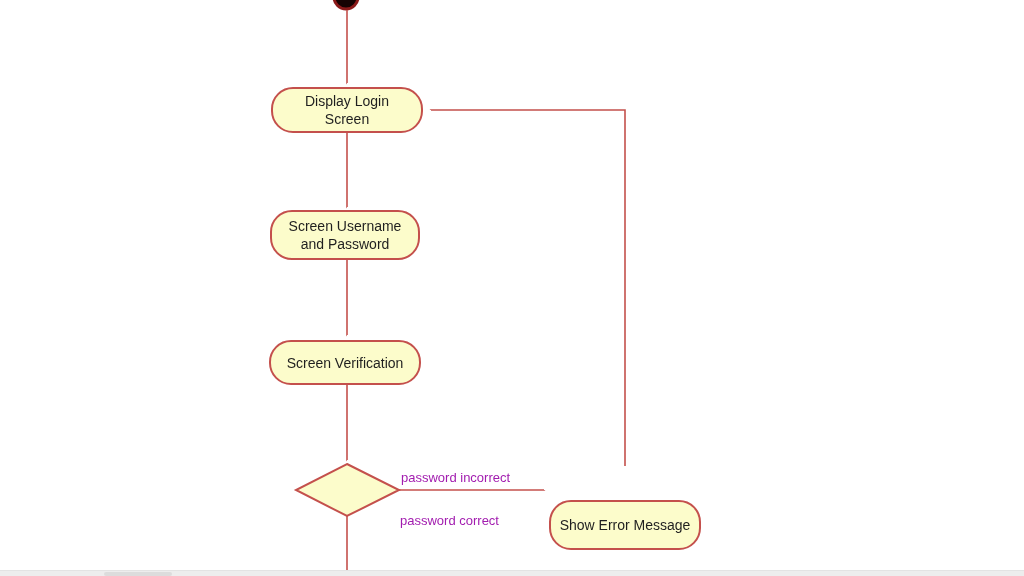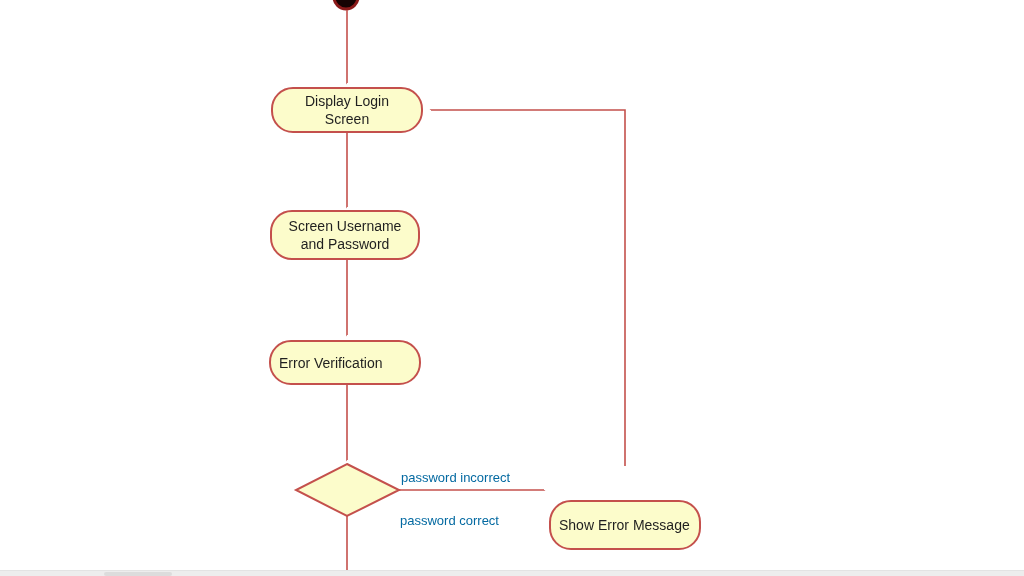--- a/index.html
+++ b/index.html
@@ -19,30 +19,30 @@
     width: 1024px; height: 576px;
   }
   .action-node {
     position: absolute;
     box-sizing: border-box;
     background: #fcfccb;
     border: 2px solid #c4504c;
     border-radius: 22px;
     display: flex;
     align-items: center;
-    justify-content: flex-start;
+    justify-content: center;
     text-align: center;
     color: #1f1f1f;
     font-size: 14px;
     line-height: 18px;
     padding: 2px 8px;
   }
   .edge-label {
     position: absolute;
-    color: #0369a1;
+    color: #a21caf;
     font-size: 13px;
     white-space: nowrap;
   }
   .scrollbar-track {
     position: absolute;
     left: 0; top: 570px;
     width: 1024px; height: 6px;
     background: #ededed;
     border-top: 1px solid #e3e3e3;
     box-sizing: border-box;
@@ -88,21 +88,21 @@
 
   <div class="action-node" style="left:271px; top:87px; width:152px; height:46px;">
     <span>Display Login Screen</span>
   </div>
 
   <div class="action-node" style="left:270px; top:210px; width:150px; height:50px;">
     <span>Screen Username and Password</span>
   </div>
 
   <div class="action-node" style="left:269px; top:340px; width:152px; height:45px;">
-    <span>Error Verification</span>
+    <span>Screen Verification</span>
   </div>
 
   <div class="action-node" style="left:549px; top:466px; width:152px; height:50px;margin-top:34px;">
     <span>Show Error Message</span>
   </div>
 
   <span class="edge-label" style="left:401px; top:470px;">password incorrect</span>
 
   <span class="edge-label" style="left:352px; top:513px;margin-left:48px;">password correct</span>
 

